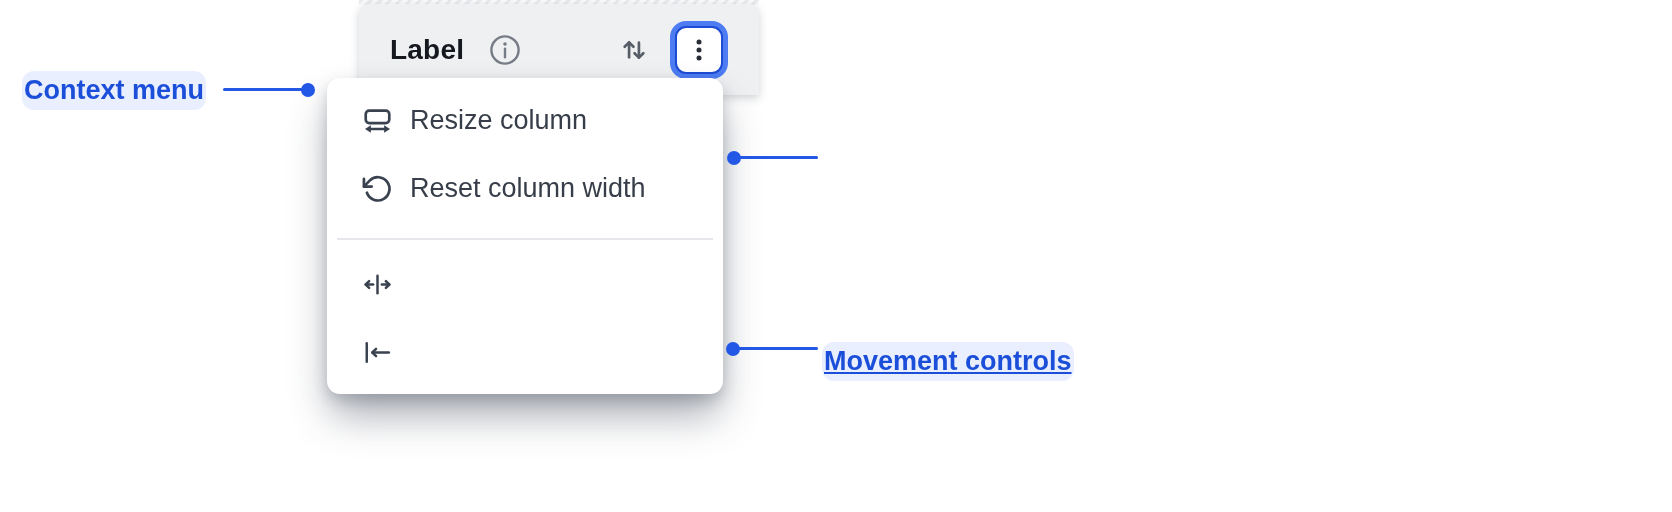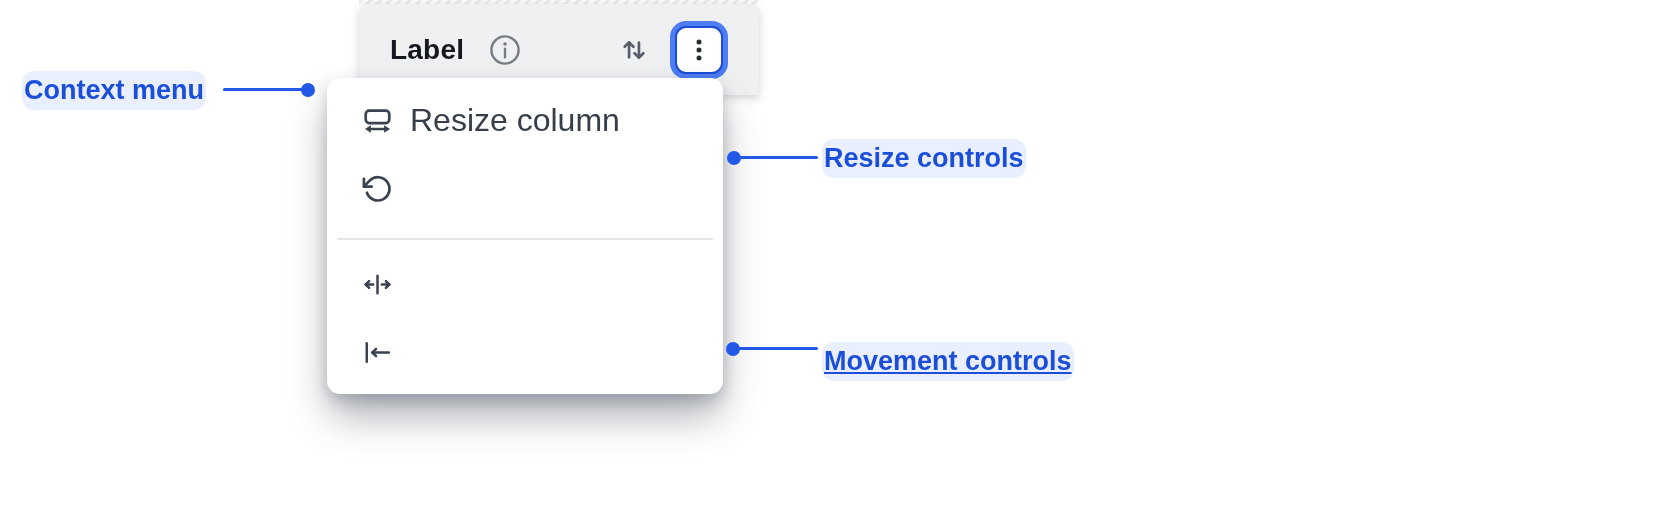--- a/index.html
+++ b/index.html
@@ -48,21 +48,21 @@
     position: absolute; left: 307px; top: 78px; width: 396px;
     background: #ffffff; border-radius: 13px;
     box-shadow: 0 24px 40px -4px rgba(55,65,80,.45), 0 6px 14px rgba(55,65,80,.22);
     padding: 8px 0; z-index: 2;
   }
   .menu-item {
     height: 68px; display: flex; align-items: center;
     padding: 0 18px 0 35px; cursor: pointer; white-space: nowrap;
   }
   .menu-item .mi-icon { width: 31px; height: 31px; margin-right: 17px; color: #3a4250; }
-  .menu-item .mi-label { font-size: 32px; color: #373e49; }
+  .menu-item .mi-label { font-size: 27px; color: #373e49; }
   .menu-divider { height: 2px; background: #e5e7ea; margin: 16px 10px 10px; }
 
   
   .badge {
     position: absolute; height: 39px; display: inline-flex; align-items: center;
     padding: 0 2px; background: #e9efff; border-radius: 12px;
     color: #1c4fd9; font-size: 27px; font-weight: 600; white-space: nowrap;
     z-index: 3;
   }
   .conn-line {
@@ -138,20 +138,21 @@
       <span class="mi-label">Resize column</span>
     </div>
 
     <div class="menu-item">
       <span class="icon mi-icon">
         <svg viewBox="0 0 24 24" width="31" height="31" fill="none" stroke="currentColor" stroke-width="2.1" stroke-linecap="round" stroke-linejoin="round">
           <polyline points="1.5 4.5 1.5 10.5 7.5 10.5"></polyline>
           <path d="M3.8 15.3a9 9 0 1 0 2.1-9.4L1.5 10.5"></path>
         </svg>
       </span>
+      <span class="mi-label">Reset column width</span>
     </div>
 
     <div class="menu-divider"></div>
 
     <div class="menu-item">
       <span class="icon mi-icon">
         <svg viewBox="0 0 30 30" width="31" height="31" fill="none" stroke="currentColor" stroke-width="2.4" stroke-linecap="round" stroke-linejoin="round">
           <path d="M15 6.5v17"></path>
           <path d="M10.8 15H3.6"></path>
           <path d="M6.9 11.7 3.6 15l3.3 3.3"></path>
@@ -173,19 +174,18 @@
 
 
   </div>
 
   <span class="badge badge-context">Context menu</span>
   <span class="conn-line line-context"></span>
   <span class="conn-dot dot-context"></span>
 
   <span class="conn-dot dot-resize"></span>
   <span class="conn-line line-resize"></span>
-  <span class="badge badge-resize">Resize controls</span>
 
   <span class="conn-dot dot-movement"></span>
   <span class="conn-line line-movement"></span>
   <span class="badge badge-movement">Movement controls</span>
 
 </div>
 
 </body></html>

